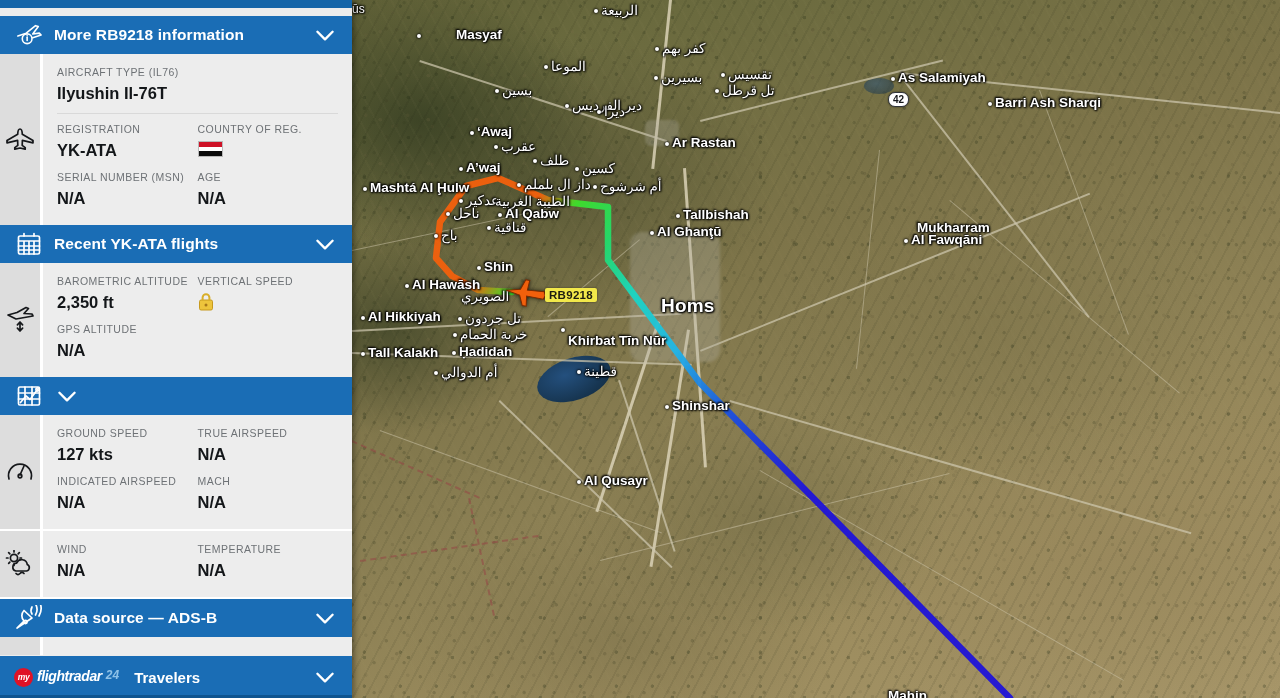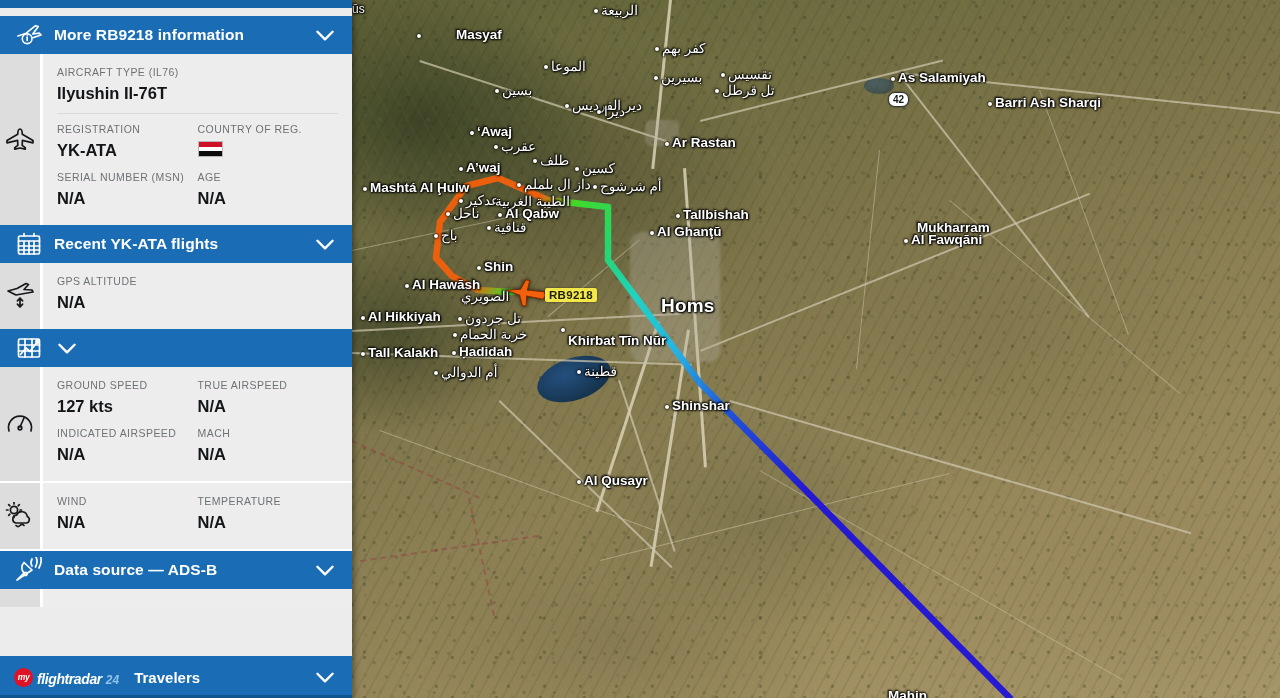--- a/index.html
+++ b/index.html
@@ -139,21 +139,21 @@
   .lock { width:16px; height:18px; margin-top:3px; display:block; }
 
   .sep { height:2px; background:#fff; }
 
   
   #footer {
     position:absolute; left:0; bottom:0; width:352px; height:42px;
     background:#1a6db5; display:flex; align-items:center; padding:0 14px;
     gap:9px; cursor:pointer;
   }
-  .fr24logo { display:flex; align-items:flex-end; gap:4px; }
+  .fr24logo { display:flex; align-items:flex-start; gap:4px; }
   .fr24badge {
     width:19px; height:19px; border-radius:50%; background:#e01226;
     color:#fff; font-size:8.5px; font-weight:bold; font-style:italic;
     display:flex; align-items:center; justify-content:center; letter-spacing:-.3px;
   }
   .fr24word { color:#fff; font-size:14px; font-weight:bold; font-style:italic; letter-spacing:-.4px; }
   .fr24num { color:#8fc2e8; font-size:12px; font-weight:bold; font-style:italic; }
   .ftitle { color:#fff; font-size:15px; font-weight:bold; flex:1; margin-left:6px; }
   .bottomstrip { position:absolute; left:0; bottom:0; width:352px; height:3px; background:#0f5590; }
 </style>
@@ -389,20 +389,34 @@
           <div class="sec-body">
             <div class="rail">
           <svg width="30" height="28" viewBox="0 0 30 28">
             <path d="M3 9 L12 6.5 L21 1.5 L23.5 2.5 L19 7.5 L27 8 L28 10 L11 13 L7 11 Z" stroke="#16181b" fill="none" stroke-width="1.7" stroke-linecap="round" stroke-linejoin="round"></path>
             <path d="M15 16 v9 M15 16 l-2.6 2.8 M15 16 l2.6 2.8 M15 25 l-2.6 -2.8 M15 25 l2.6 -2.8" stroke="#16181b" fill="none" stroke-width="1.7" stroke-linecap="round" stroke-linejoin="round"></path>
           </svg>
         </div>
             <div class="fields">
           <div class="frow">
             <div class="fcell">
+            <div class="flabel">BAROMETRIC ALTITUDE</div>
+              <div class="fvalue">2,350 ft</div>
+          </div>
+            <div class="fcell">
+            <div class="flabel">VERTICAL SPEED</div>
+              <svg class="lock" viewBox="0 0 16 18">
+                <rect x="1.5" y="7" width="13" height="10" rx="1.6" fill="#edc43c" stroke="#c79a1e" stroke-width="1"></rect>
+                <path d="M4.6 7 V4.6 a3.4 3.4 0 0 1 6.8 0 V7" fill="none" stroke="#d8ae28" stroke-width="2"></path>
+                <circle cx="8" cy="12" r="1.5" fill="#a8781a"></circle>
+              </svg>
+          </div>
+          </div>
+          <div class="frow">
+            <div class="fcell">
             <div class="flabel">GPS ALTITUDE</div>
               <div class="fvalue">N/A</div>
           </div>
           </div>
         </div>
           </div>
       <div class="sec-header">
             <span class="hicon">
           <svg width="26" height="24" viewBox="0 0 26 24">
             <rect x="2.5" y="3" width="21" height="18" rx="1.4" stroke="#fff" fill="none" stroke-width="1.7" stroke-linecap="round" stroke-linejoin="round"></rect>

